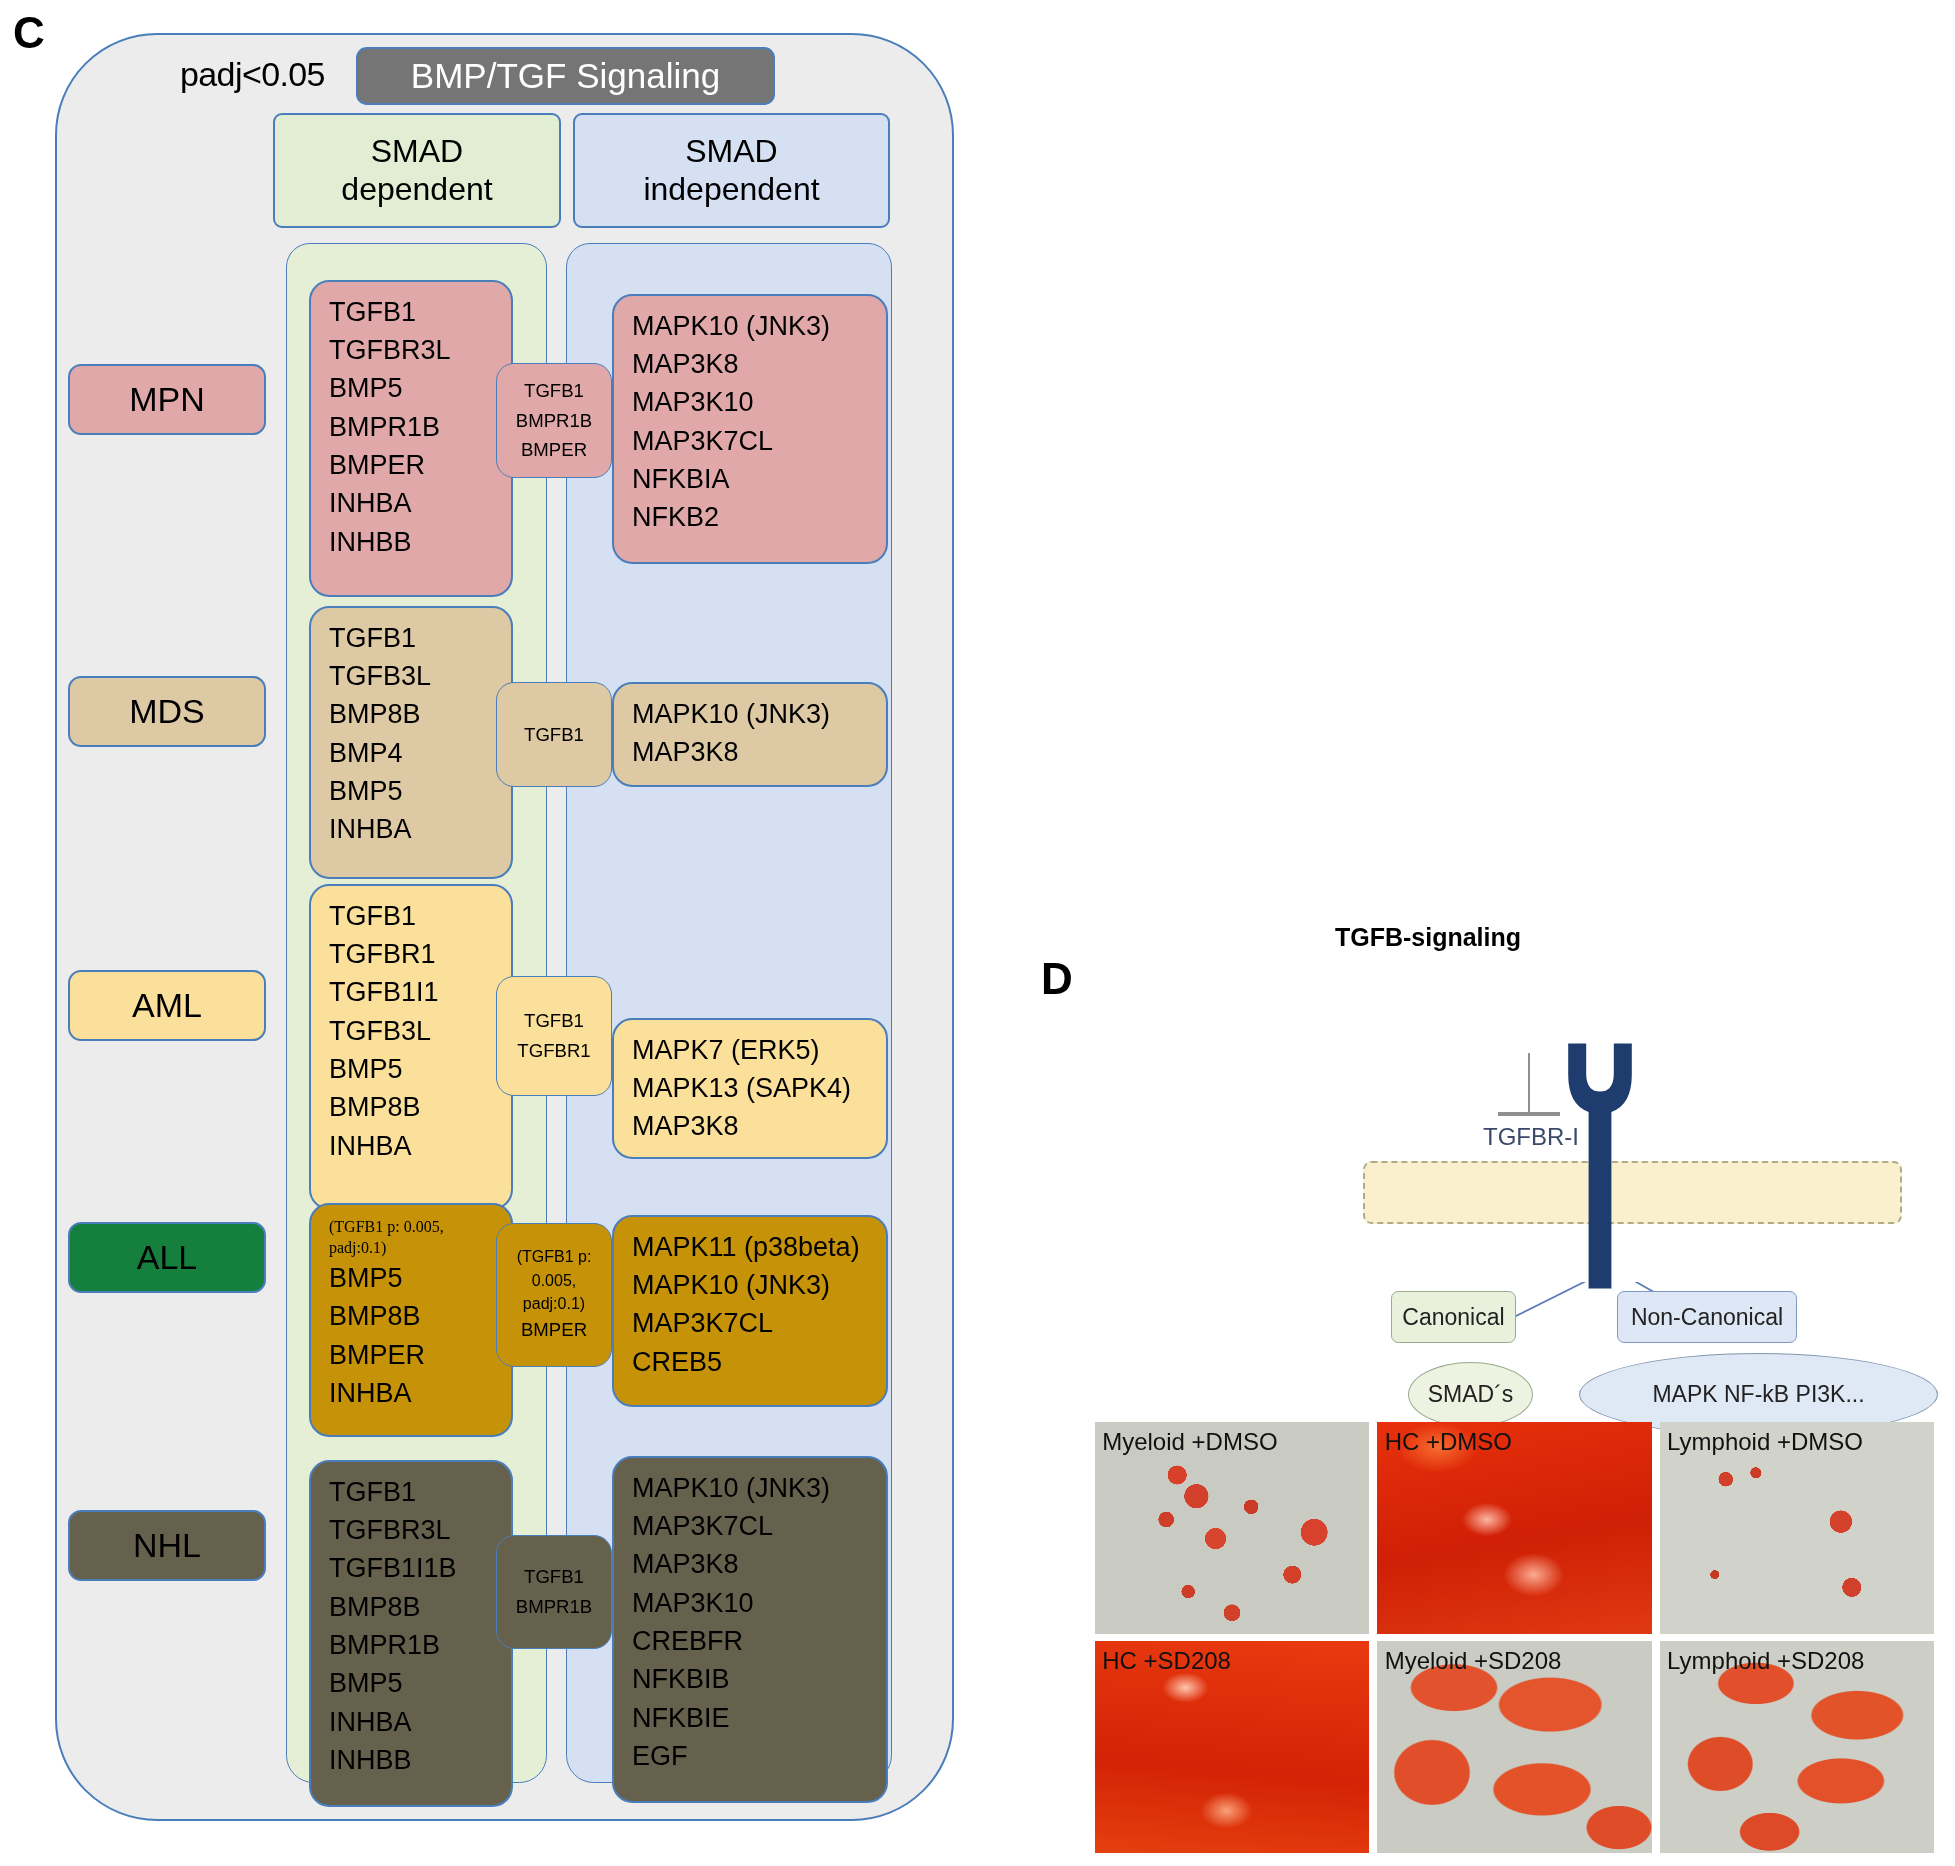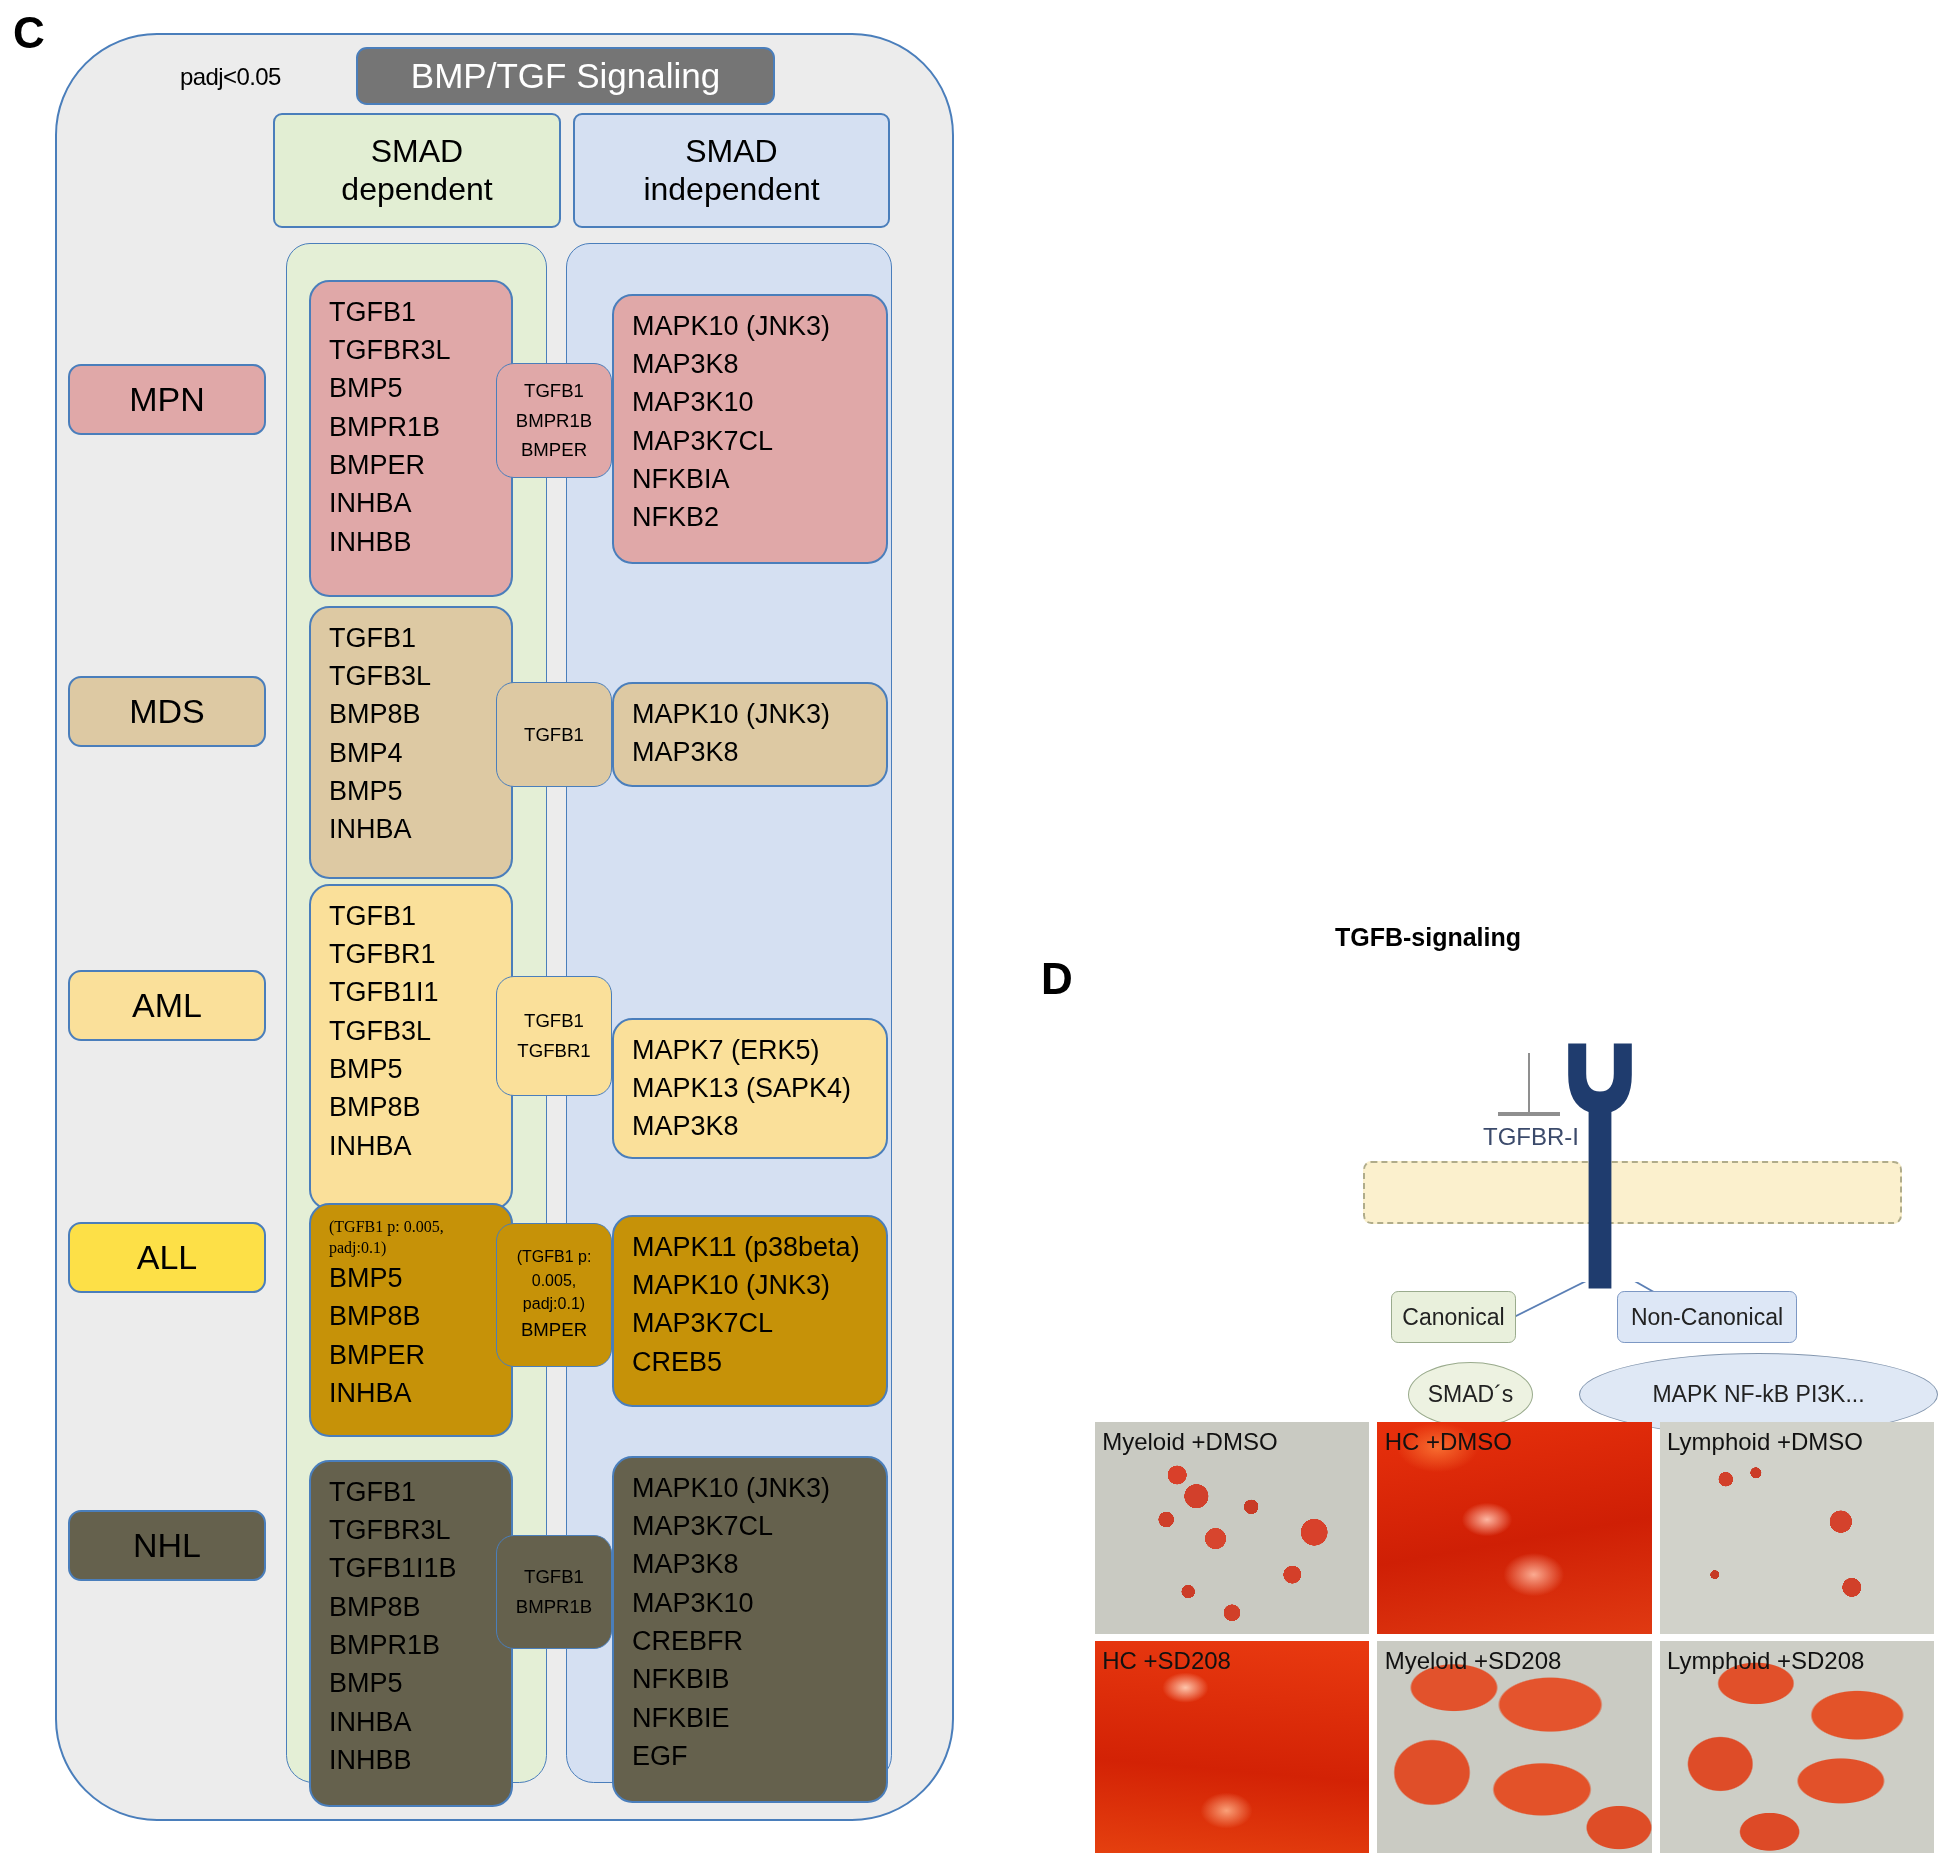--- a/index.html
+++ b/index.html
@@ -6,21 +6,21 @@
   body{width:1955px;height:1867px;position:relative;
        font-family:"Liberation Sans","DejaVu Sans",sans-serif;color:#000;}
 
   
   #panel-c-letter{position:absolute;left:13px;top:10.8px;font-size:44px;font-weight:bold;line-height:1;}
   #panel-d-letter{position:absolute;left:1041px;top:957px;font-size:44px;font-weight:bold;line-height:1;}
 
   #outer-capsule{position:absolute;left:55px;top:33px;width:899px;height:1788px;
       background:#ececec;border:2.4px solid #4a7ebb;border-radius:102px;box-sizing:border-box;}
 
-  #padj-label{position:absolute;left:180px;top:63px;font-size:24px;letter-spacing:-0.6px;}
+  #padj-label{position:absolute;left:180px;top:55px;font-size:34px;letter-spacing:-0.6px;}
 
   #bmp-tgf-title{position:absolute;left:356px;top:47px;width:419px;height:58px;
       background:#757575;border:2.4px solid #4a7ebb;border-radius:10.8px;box-sizing:border-box;
       color:#fff;font-size:35px;display:flex;align-items:center;justify-content:center;}
 
   .col-head{position:absolute;top:113px;height:115px;border:2.4px solid #4a7ebb;border-radius:9px;
       box-sizing:border-box;display:flex;flex-direction:column;align-items:center;justify-content:center;
       font-size:32px;line-height:1.18;}
   #col-head-dep{left:273px;width:288px;background:#e2eed3;}
   #col-head-indep{left:573px;width:317px;background:#d5e0f2;}
@@ -199,21 +199,21 @@
     </div>
     <div class="mid-box" style="left: 496px; width: 116px; top: 976px; height: 120px; background: rgb(250, 224, 154);">
       <div class="g">TGFB1</div>
       <div class="g">TGFBR1</div>
     </div>
     <div class="gene-box" style="left: 612px; width: 276px; top: 1018px; height: 141px; background: rgb(250, 224, 154);">
       <div class="g">MAPK7 (ERK5)</div>
       <div class="g">MAPK13 (SAPK4)</div>
       <div class="g">MAP3K8</div>
     </div>
-    <div class="disease-chip" style="top: 1222px; background: #fde047;">
+    <div class="disease-chip" style="top: 1222px; background: #15803d;">
       <span>ALL</span>
     </div>
     <div class="gene-box" style="left: 309px; width: 204px; top: 1203px; height: 234px; background: rgb(198, 146, 8);">
       <div class="note">(TGFB1 p: 0.005,
 padj:0.1)</div>
       <div class="g">BMP5</div>
       <div class="g">BMP8B</div>
       <div class="g">BMPER</div>
       <div class="g">INHBA</div>
     </div>

